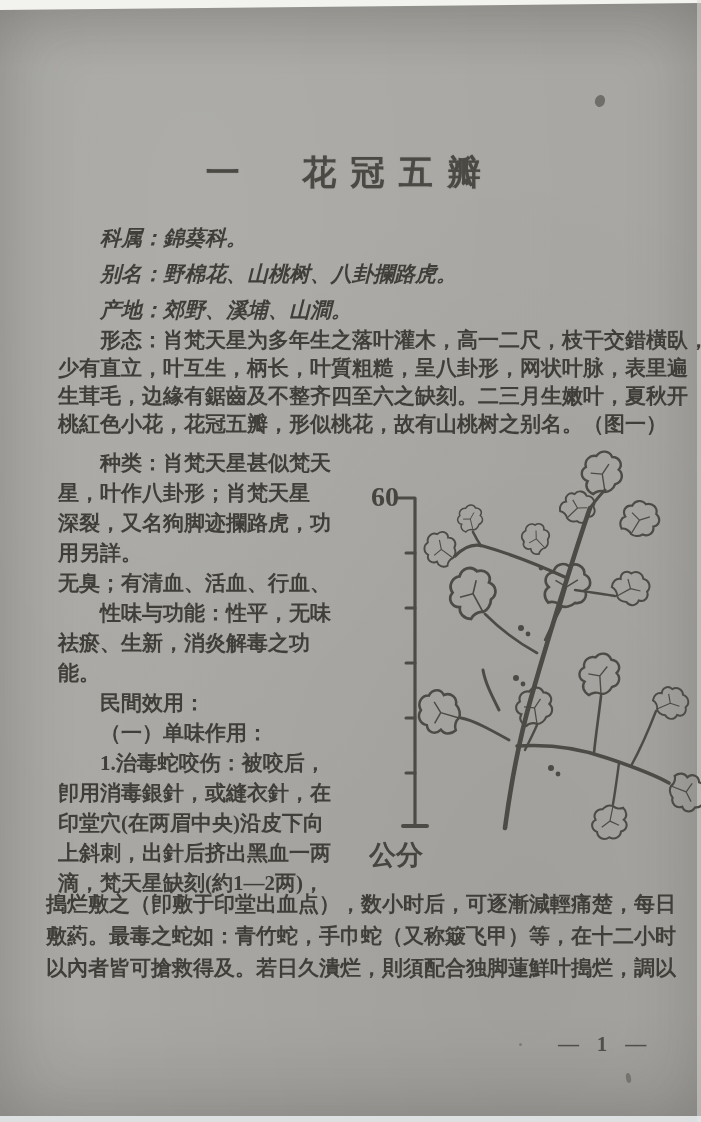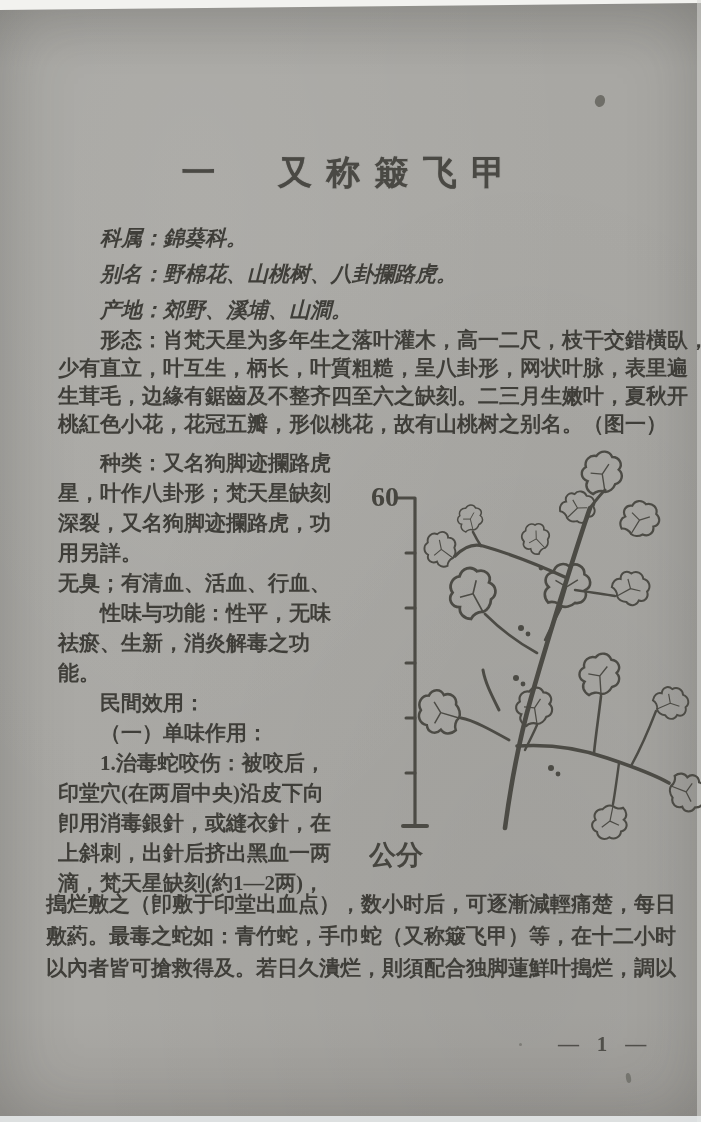--- a/index.html
+++ b/index.html
@@ -42,49 +42,49 @@
   .speck.s4{left:519px;top:1043px;width:3px;height:3px;opacity:.7;}
 </style>
 </head>
 <body>
 
 <div class="page">
   <div class="edge-top"></div>
   <div class="edge-right"></div>
   <div class="edge-bottom"></div>
 
-  <h1 class="title">一　又称簸飞甲</h1>
+  <h1 class="title">一　花冠五瓣</h1>
 
   <div class="intro">
     <div class="line indent">科属：錦葵科。</div>
     <div class="line indent">别名：野棉花、山桃树、八卦攔路虎。</div>
     <div class="line indent">产地：郊野、溪埔、山澗。</div>
   </div>
 
   <div class="morph">
     <div class="line indent">形态：肖梵天星为多年生之落叶灌木，高一二尺，枝干交錯橫臥，</div>
     <div class="line">少有直立，叶互生，柄长，叶質粗糙，呈八卦形，网状叶脉，表里遍</div>
     <div class="line">生茸毛，边緣有鋸齒及不整齐四至六之缺刻。二三月生嫩叶，夏秋开</div>
     <div class="line">桃紅色小花，花冠五瓣，形似桃花，故有山桃树之别名。（图一）</div>
   </div>
 
   <div class="leftcol">
-    <div class="line indent">种类：又名狗脚迹攔路虎</div>
-    <div class="line">星，叶作八卦形；梵天星缺刻</div>
+    <div class="line indent">种类：肖梵天星甚似梵天</div>
+    <div class="line">星，叶作八卦形；肖梵天星</div>
     <div class="line">深裂，又名狗脚迹攔路虎，功</div>
     <div class="line">用另詳。</div>
     <div class="line">无臭；有清血、活血、行血、</div>
     <div class="line indent">性味与功能：性平，无味</div>
     <div class="line">祛瘀、生新，消炎解毒之功</div>
     <div class="line">能。</div>
     <div class="line indent">民間效用：</div>
     <div class="line indent">（一）单味作用：</div>
     <div class="line indent">1.治毒蛇咬伤：被咬后，</div>
+    <div class="line">卽用消毒銀針，或縫衣針，在</div>
     <div class="line">印堂穴(在两眉中央)沿皮下向</div>
-    <div class="line">卽用消毒銀針，或縫衣針，在</div>
     <div class="line">上斜刺，出針后挤出黑血一两</div>
     <div class="line">滴，梵天星缺刻(約1—2两)，</div>
   </div>
 
   <div class="figure">
     <svg viewBox="0 0 335 425">
       <defs>
         <g id="leaf">
           <path class="leaf-outline" d="M0,0 C-3,-3 -9,-3 -12,-1 C-17,-5 -18,-11 -14,-15 C-20,-19 -19,-27 -12,-29 C-12,-36 -5,-40 1,-37 C7,-42 15,-39 16,-32 C23,-30 25,-22 19,-18 C23,-12 19,-5 12,-5 C9,-1 4,1 0,0 Z"></path>
           <path class="leaf-vein" d="M0,0 L2,-18 M2,-18 L-9,-22 M2,-18 L11,-26"></path>

